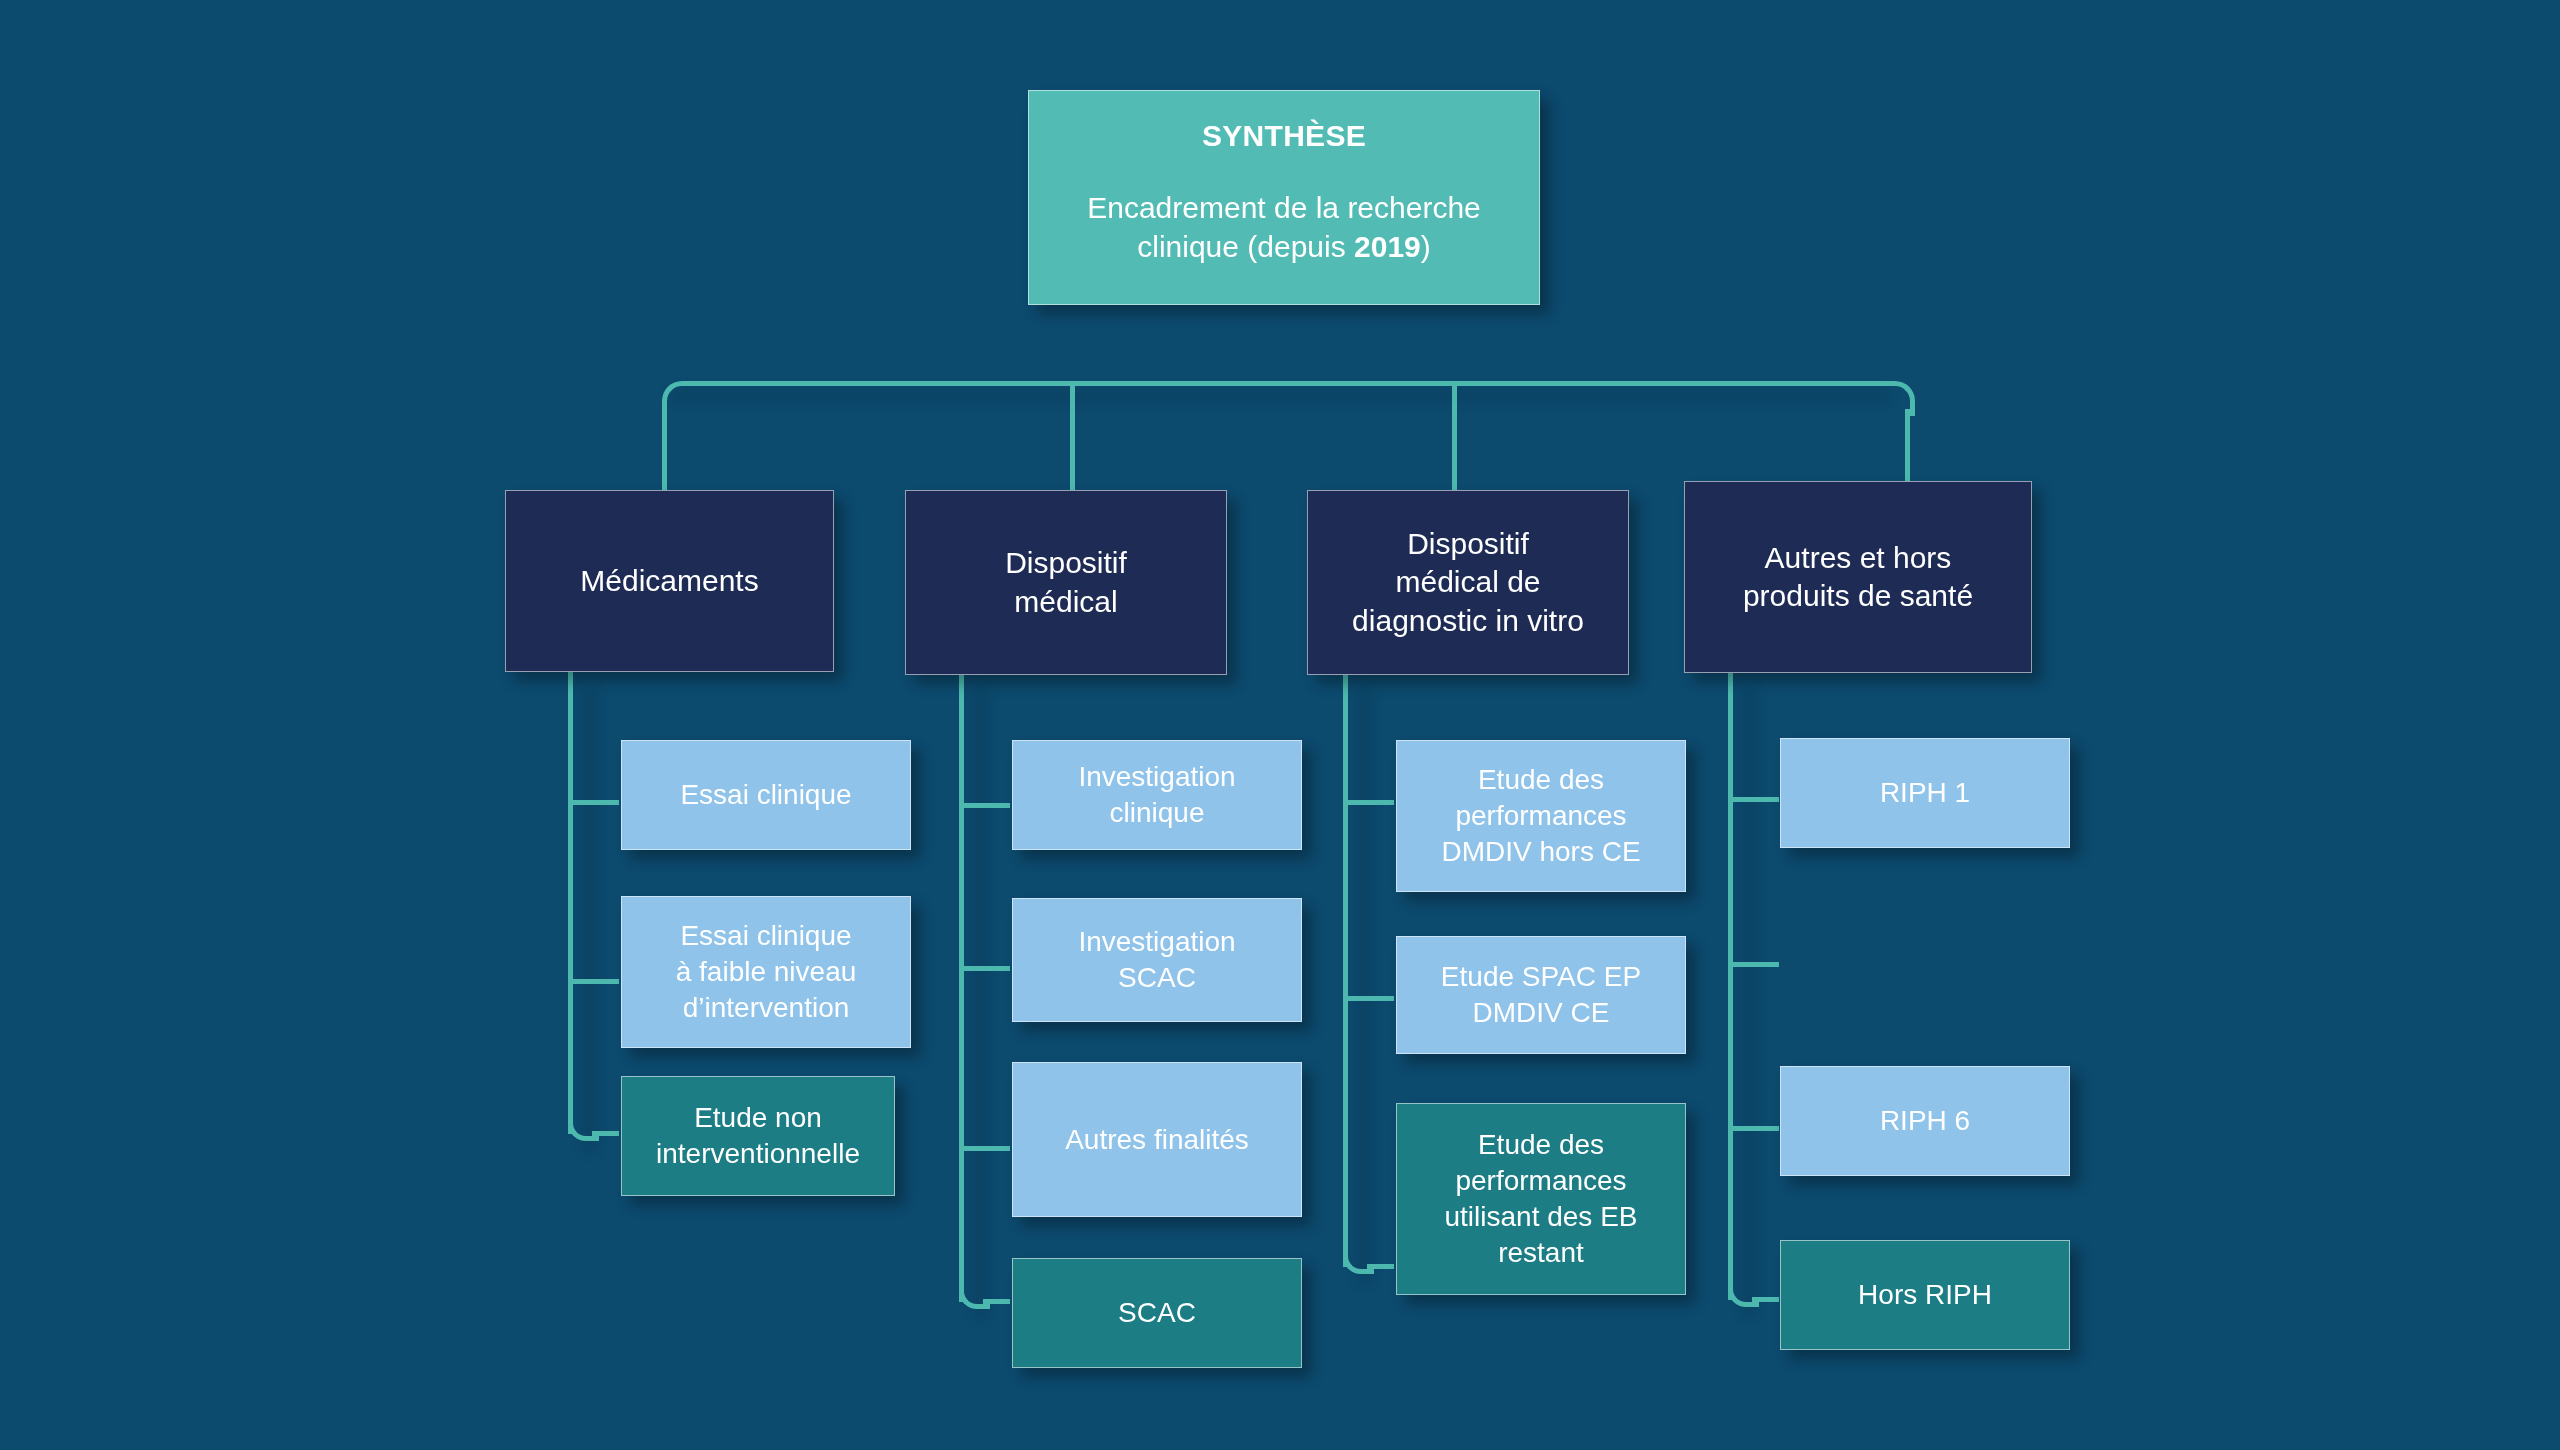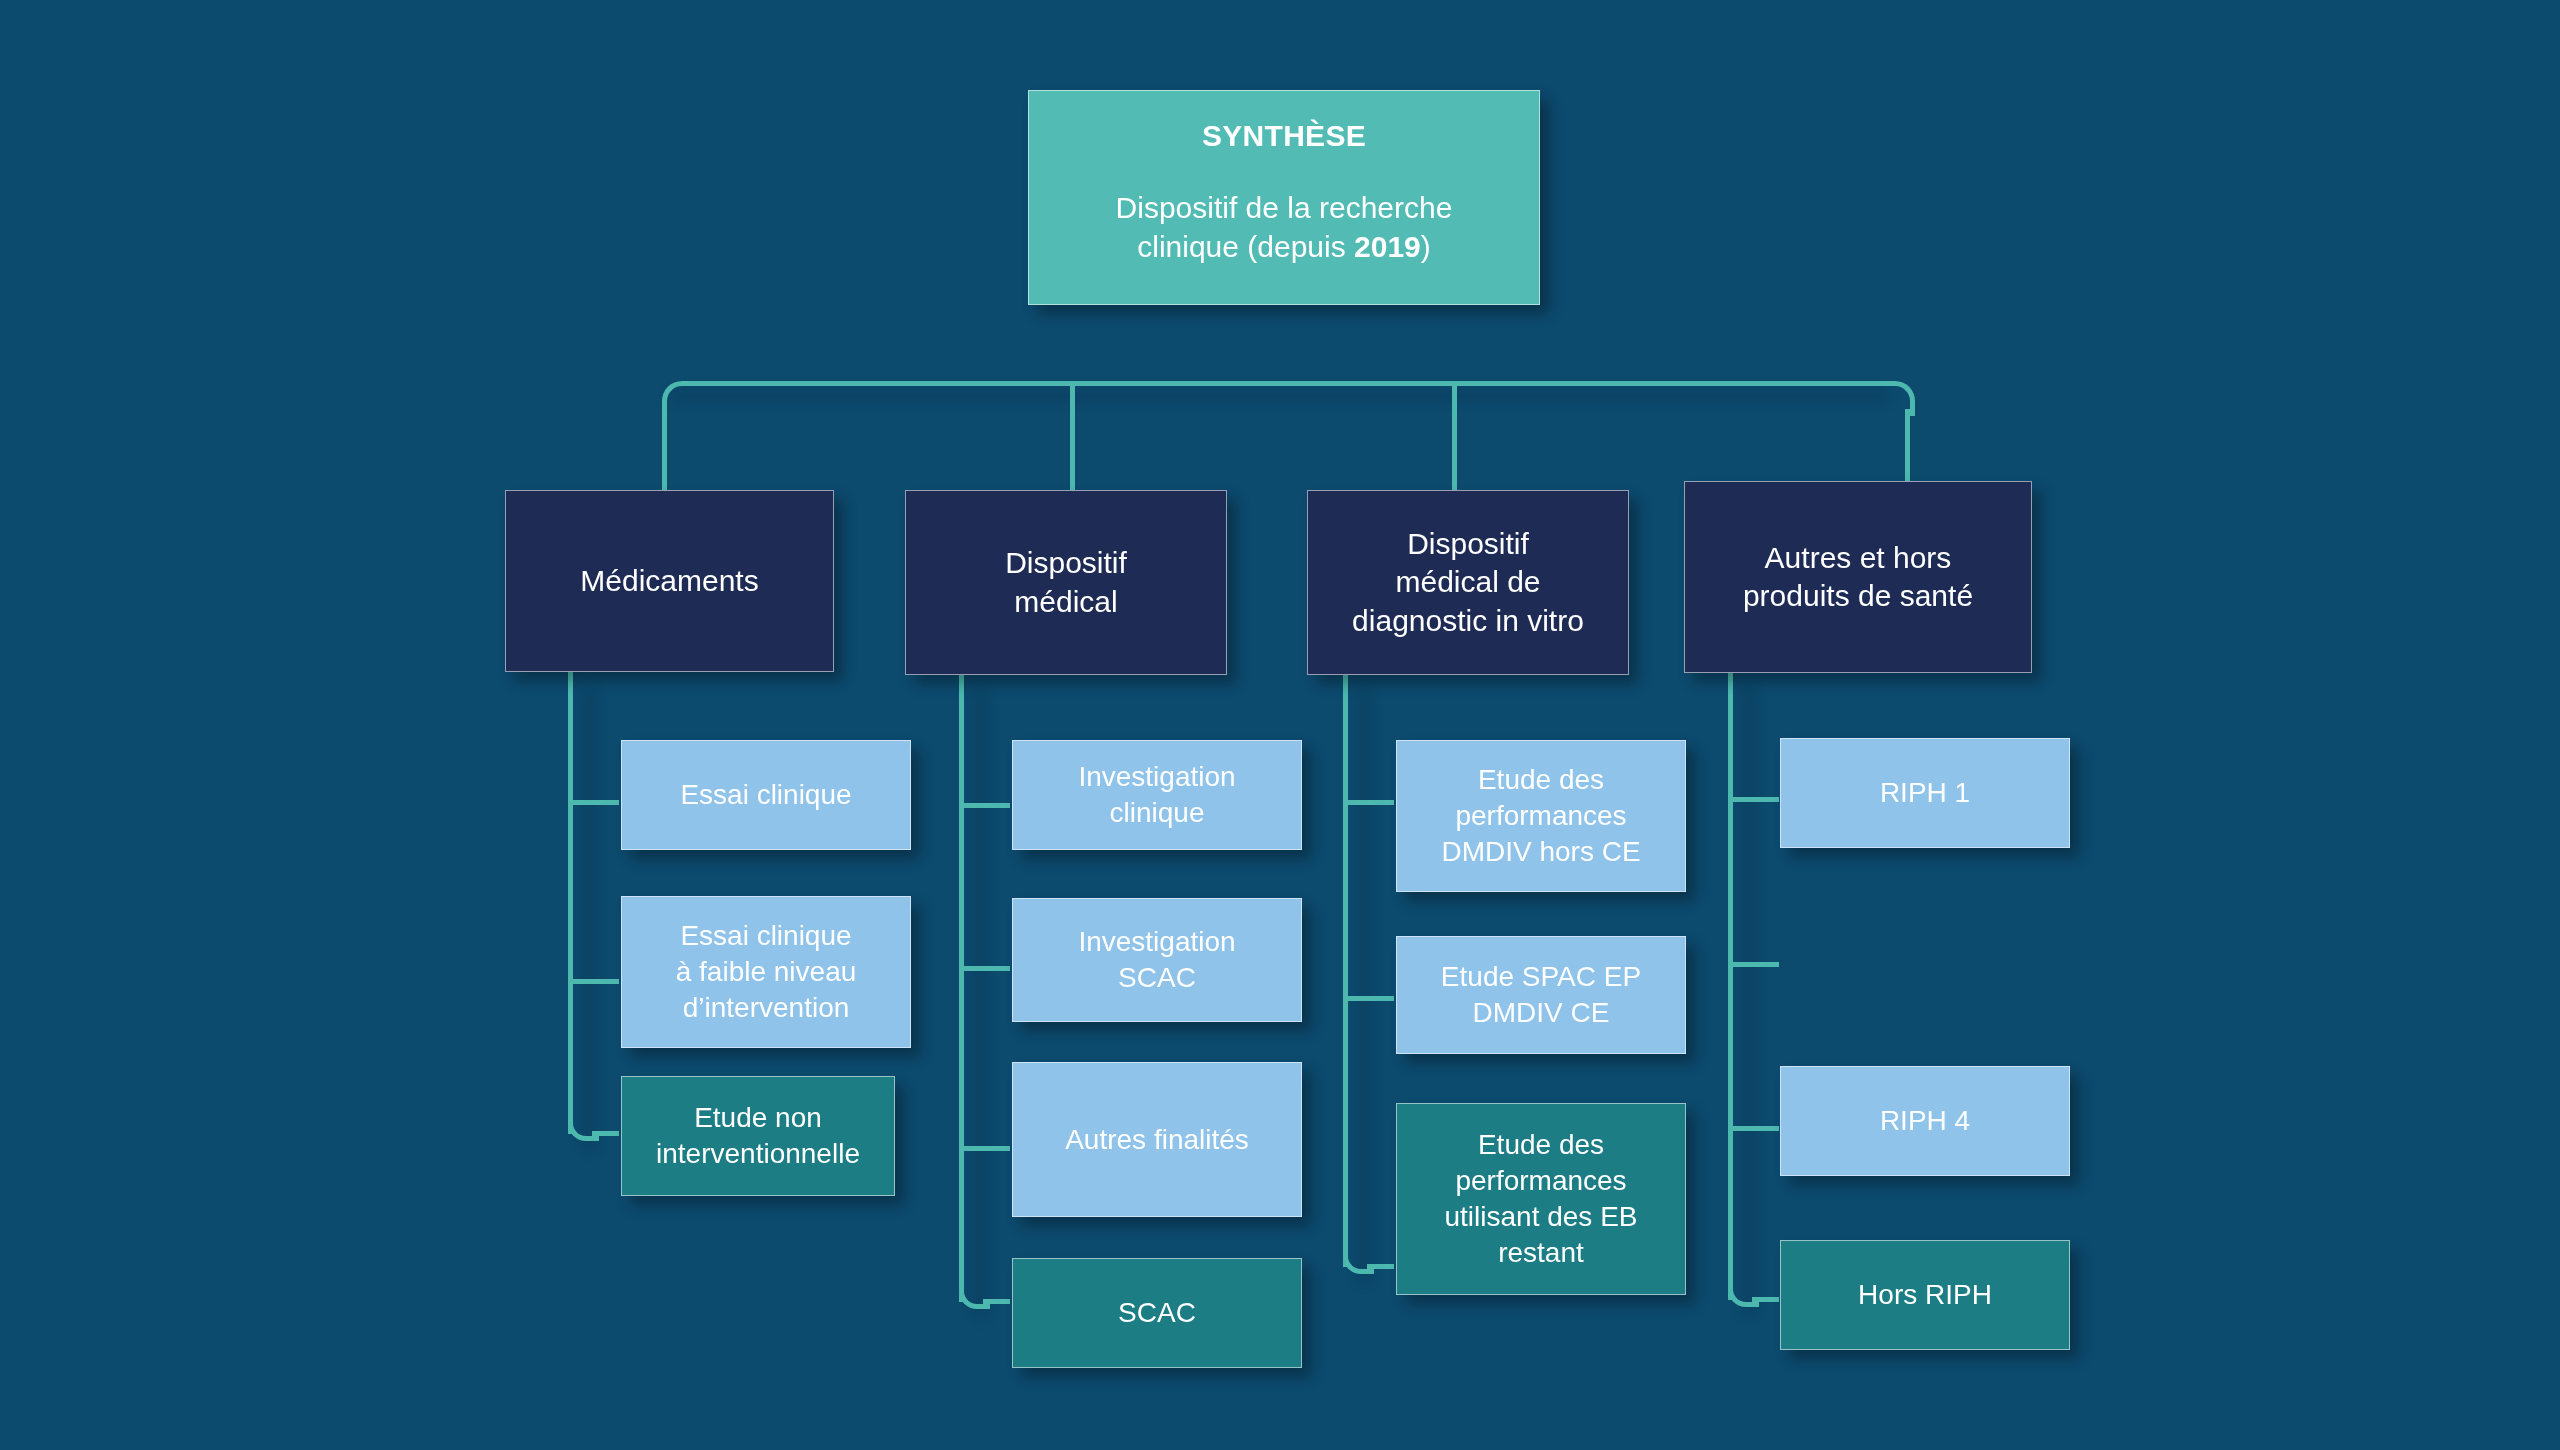--- a/index.html
+++ b/index.html
@@ -117,21 +117,21 @@
     border-bottom-left-radius: 18px;
   }
 </style>
 </head>
 <body>
 
 <div id="canvas">
 
   <div class="node root" style="left:1028px; top:90px; width:512px; height:215px;">
     <span class="title">SYNTHÈSE</span>
-    <span class="sub"><span>Dispositif de la recherche
+    <span class="sub"><span>Encadrement de la recherche
 clinique (depuis </span><b>2019</b><span>)</span></span>
   </div>
 
   <div class="conn-shadow" style="left:672px; top:392px; width:1216px; height:8px;"></div>
 
   <div class="corner corner-tl" style="left:662px; top:381px; width:30px; height:30px;"></div>
 
   <div class="conn" style="left:690px; top:381px; width:1192px; height:5px;"></div>
 
   <div class="corner corner-tr" style="left:1880px; top:381px; width:30px; height:30px;"></div>
@@ -241,20 +241,20 @@
   <div class="conn" style="left:1733px; top:962px; width:46px; height:5px;"></div>
   <div class="conn" style="left:1733px; top:1126px; width:46px; height:5px;"></div>
   <div class="conn" style="left:1752px; top:1297px; width:27px; height:5px;"></div>
 
   <div class="node leaf-blue" style="left:1780px; top:738px; width:290px; height:110px;">
     <span class="txt">RIPH 1</span>
   </div>
 
 
   <div class="node leaf-blue" style="left:1780px; top:1066px; width:290px; height:110px;">
-    <span class="txt">RIPH 4</span>
+    <span class="txt">RIPH 6</span>
   </div>
 
   <div class="node leaf-teal" style="left:1780px; top:1240px; width:290px; height:110px;justify-content:center;">
     <span class="txt">Hors RIPH</span>
   </div>
 
 </div>
 
 </body></html>

